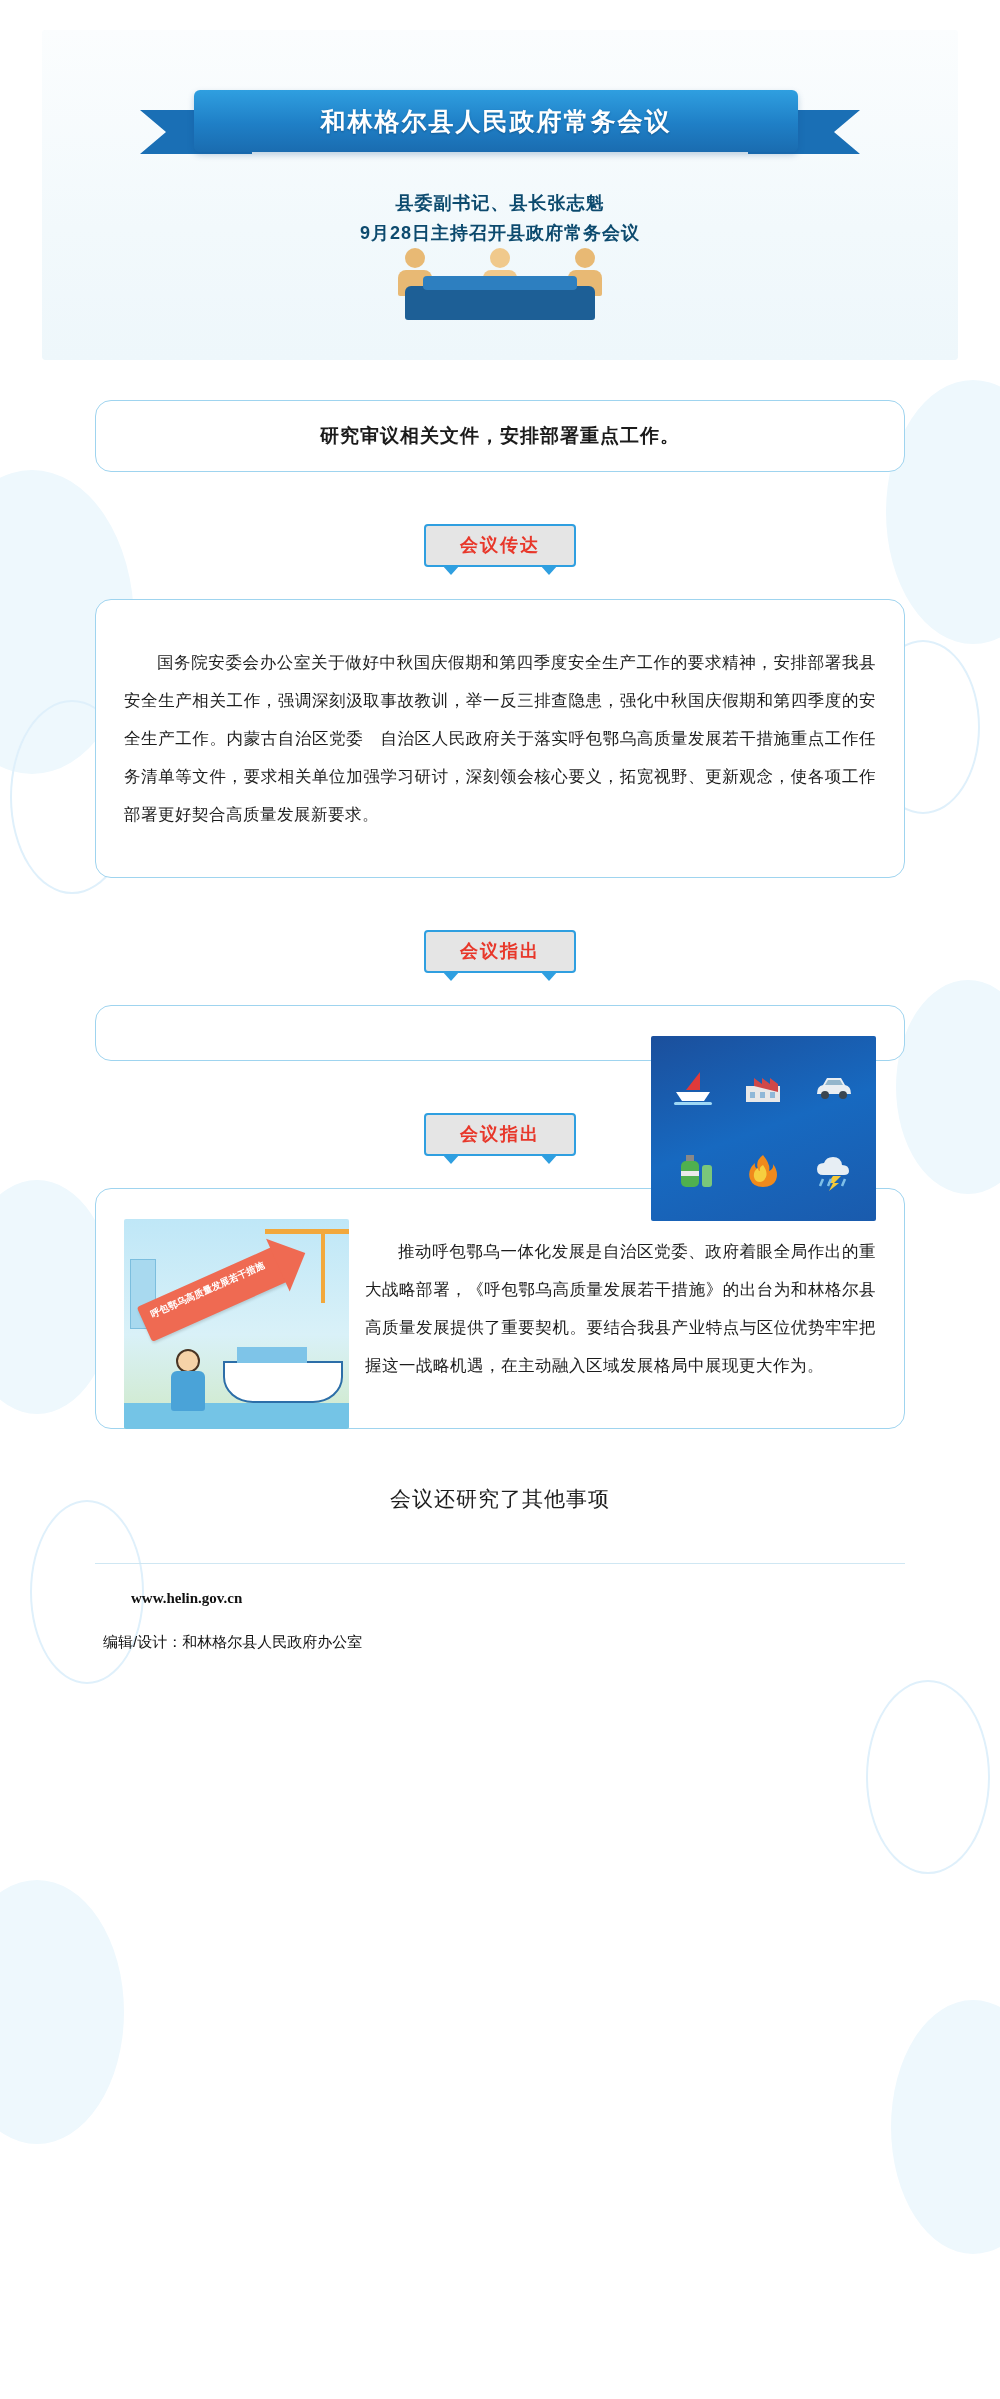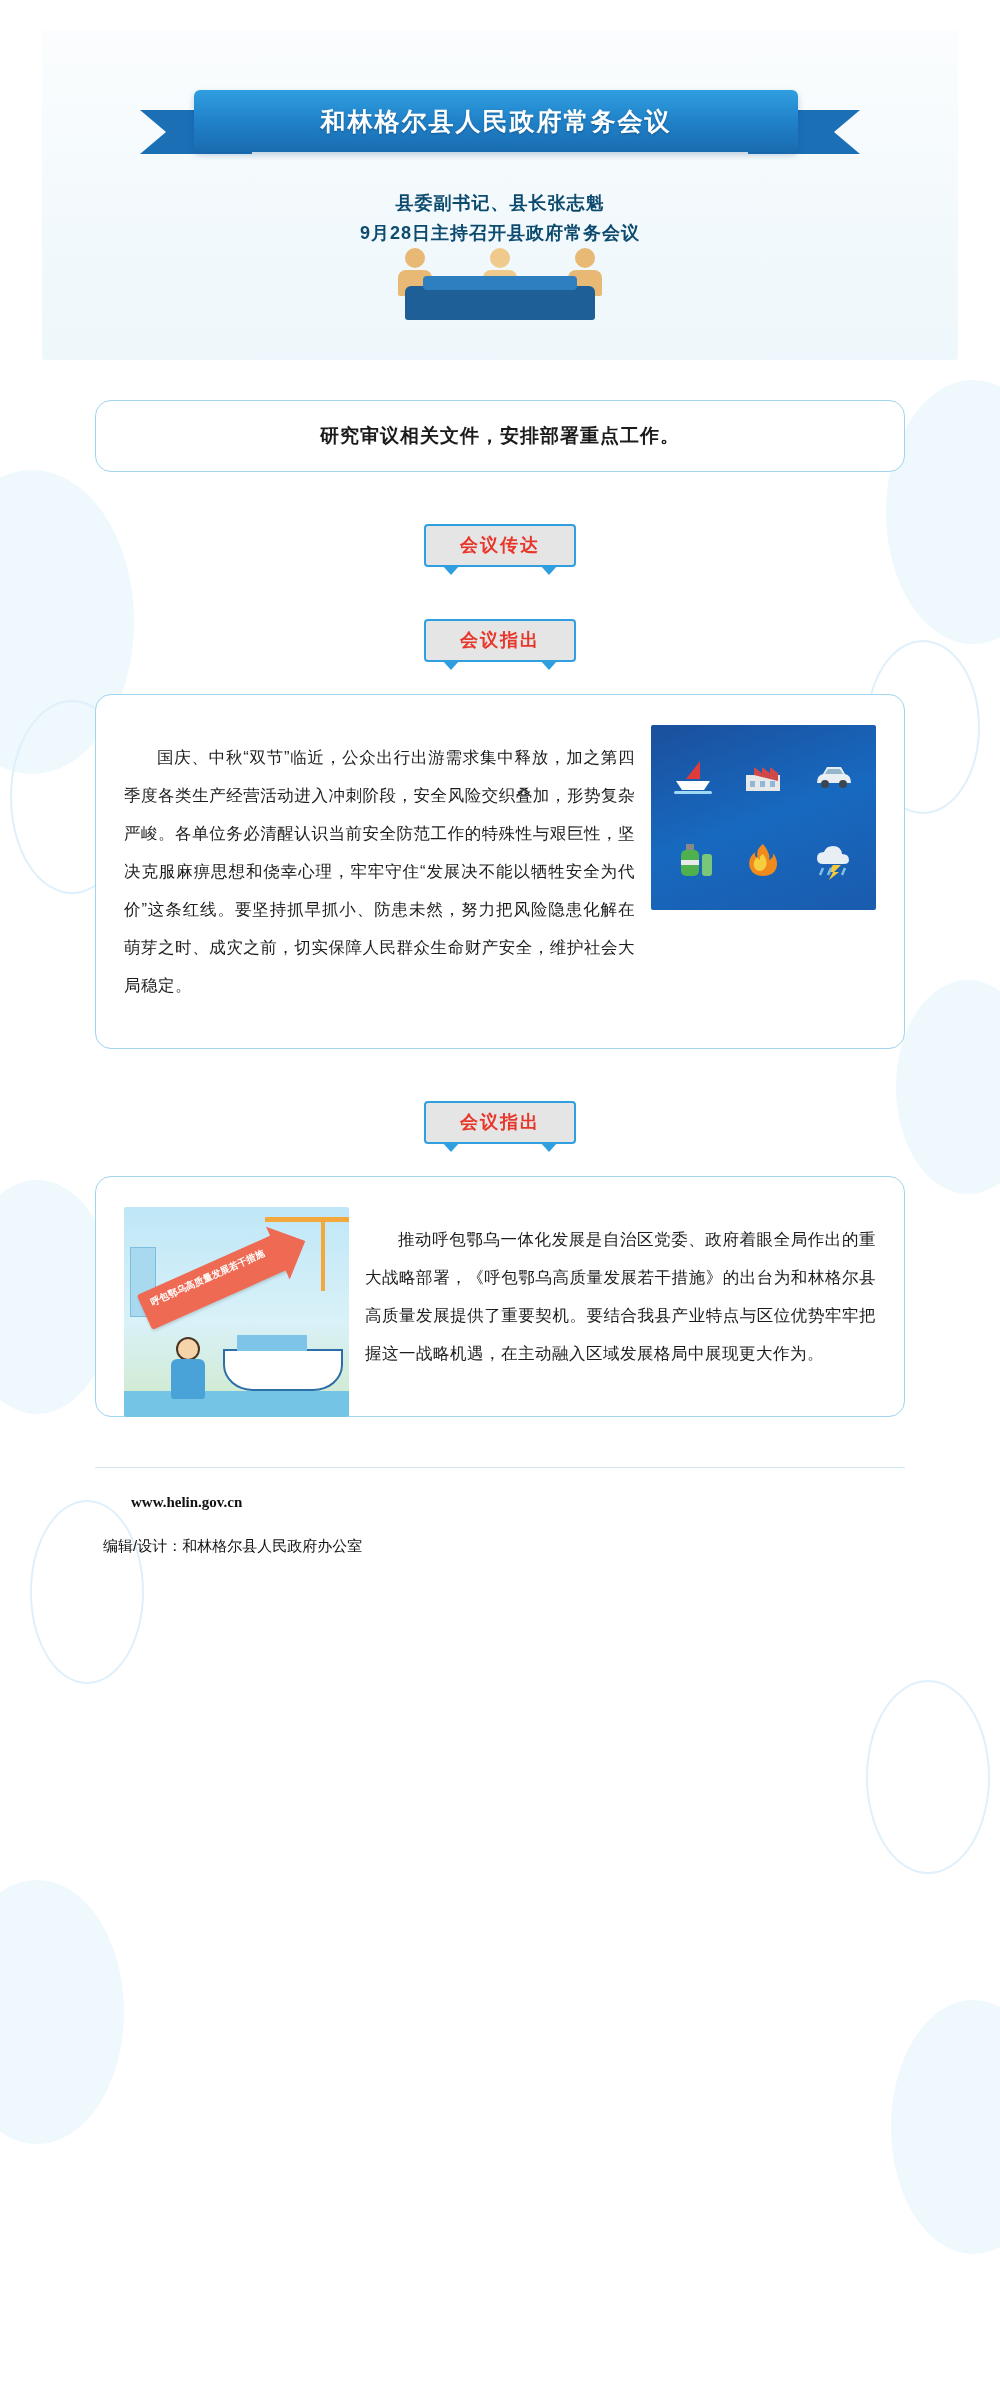--- a/index.html
+++ b/index.html
@@ -444,20 +444,23 @@
 
   <div class="summary-box">
     <div class="summary-text">研究审议相关文件，安排部署重点工作。</div>
   </div>
 
   <div class="section-tag">
     <div class="tag-inner">
       <span class="tag-text">会议传达</span>
     </div>
   </div>
+  <div class="content-box">
+    <p class="para">国务院安委会办公室关于做好中秋国庆假期和第四季度安全生产工作的要求精神，安排部署我县安全生产相关工作，强调深刻汲取事故教训，举一反三排查隐患，强化中秋国庆假期和第四季度的安全生产工作。内蒙古自治区党委　自治区人民政府关于落实呼包鄂乌高质量发展若干措施重点工作任务清单等文件，要求相关单位加强学习研讨，深刻领会核心要义，拓宽视野、更新观念，使各项工作部署更好契合高质量发展新要求。</p>
+  </div>
 
   <div class="section-tag">
     <div class="tag-inner">
       <span class="tag-text">会议指出</span>
     </div>
   </div>
   <div class="content-box with-image-right">
     <div class="img-right safety-img">
       <div class="safety-cell">
         <svg width="46" height="40" viewBox="0 0 46 40">
@@ -498,21 +501,20 @@
           </svg>
       </div>
       <div class="safety-cell">
         <svg width="46" height="40" viewBox="0 0 46 40">
             <path d="M12 24 q-6 0 -6 -6 q0 -6 7 -6 q2 -6 9 -6 q8 0 9 8 q7 0 7 6 q0 4 -5 4 z" fill="#e7eef4"></path>
             <path d="M22 25 l8 0 l-7 7 l5 0 l-10 8 l4 -8 l-5 0 z" fill="#f5c93a"></path>
             <path d="M12 28 l-3 7 M20 28 l-3 7 M34 28 l-3 7" stroke="#7fbfe8" stroke-width="2.5" fill="none"></path>
           </svg>
       </div>
     </div>
-    <p class="para">国庆、中秋“双节”临近，公众出行出游需求集中释放，加之第四季度各类生产经营活动进入冲刺阶段，安全风险交织叠加，形势复杂严峻。各单位务必清醒认识当前安全防范工作的特殊性与艰巨性，坚决克服麻痹思想和侥幸心理，牢牢守住“发展决不能以牺牲安全为代价”这条红线。要坚持抓早抓小、防患未然，努力把风险隐患化解在萌芽之时、成灾之前，切实保障人民群众生命财产安全，维护社会大局稳定。</p>
   </div>
 
   <div class="section-tag">
     <div class="tag-inner">
       <span class="tag-text">会议指出</span>
     </div>
   </div>
   <div class="content-box">
     <div class="img-left dev-img">
       <div class="dev-building"></div>
@@ -523,19 +525,20 @@
       <div class="dev-water"></div>
       <div class="dev-ship"></div>
       <div class="dev-person">
         <div class="head"></div>
           <div class="body"></div>
       </div>
     </div>
     <p class="para">推动呼包鄂乌一体化发展是自治区党委、政府着眼全局作出的重大战略部署，《呼包鄂乌高质量发展若干措施》的出台为和林格尔县高质量发展提供了重要契机。要结合我县产业特点与区位优势牢牢把握这一战略机遇，在主动融入区域发展格局中展现更大作为。</p>
   </div>
 
+  <div class="closing-title">会议还研究了其他事项</div>
 
   <div class="footer">
     <div class="footer-line">www.helin.gov.cn</div>
     <div class="footer-line second">编辑/设计：和林格尔县人民政府办公室</div>
   </div>
 
 </div>
 
 </body></html>

